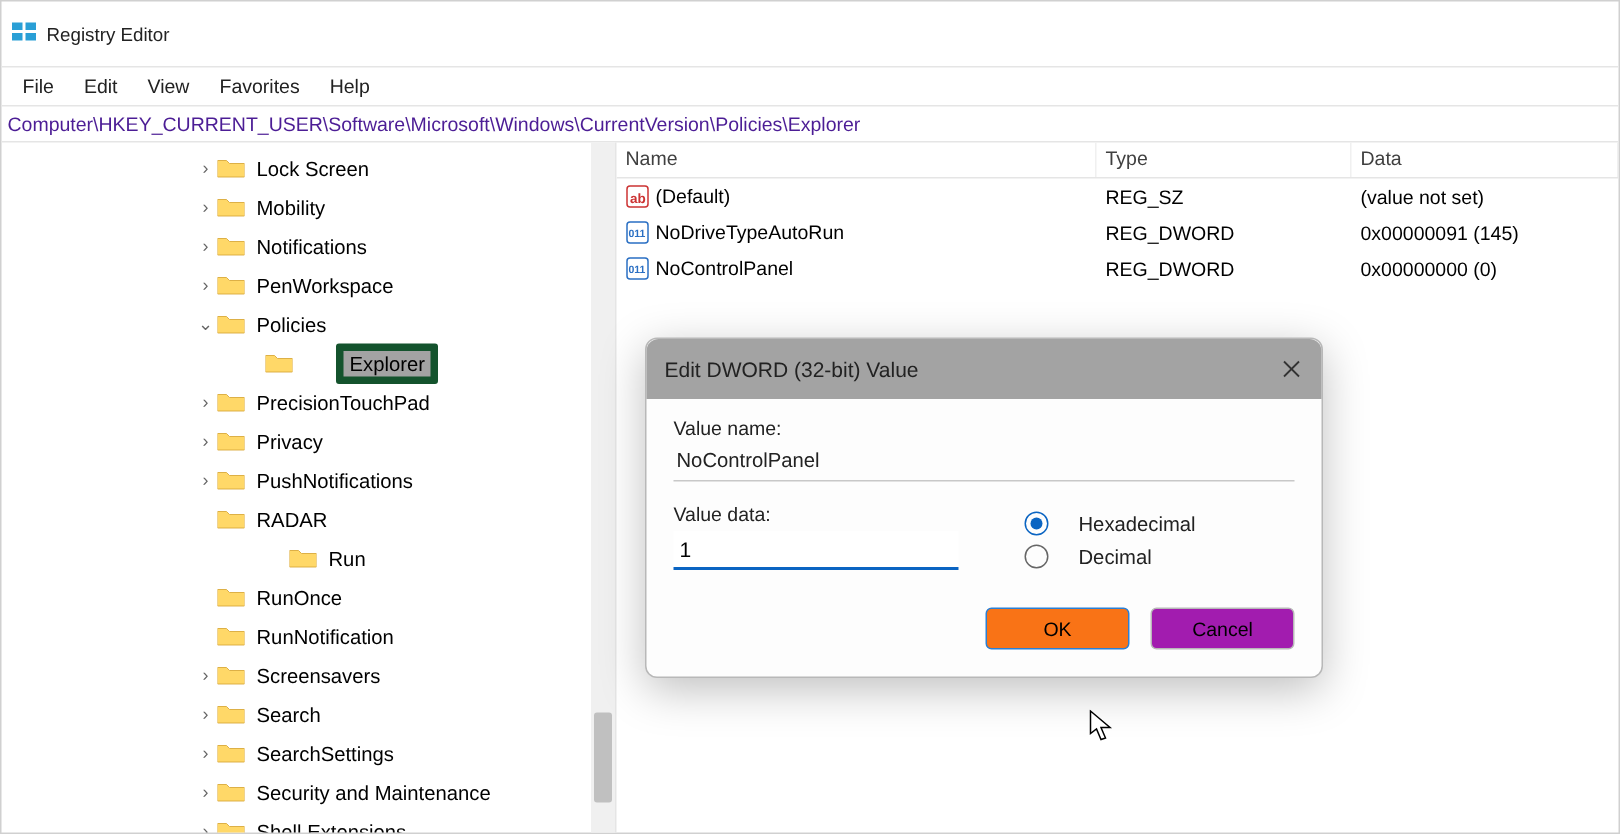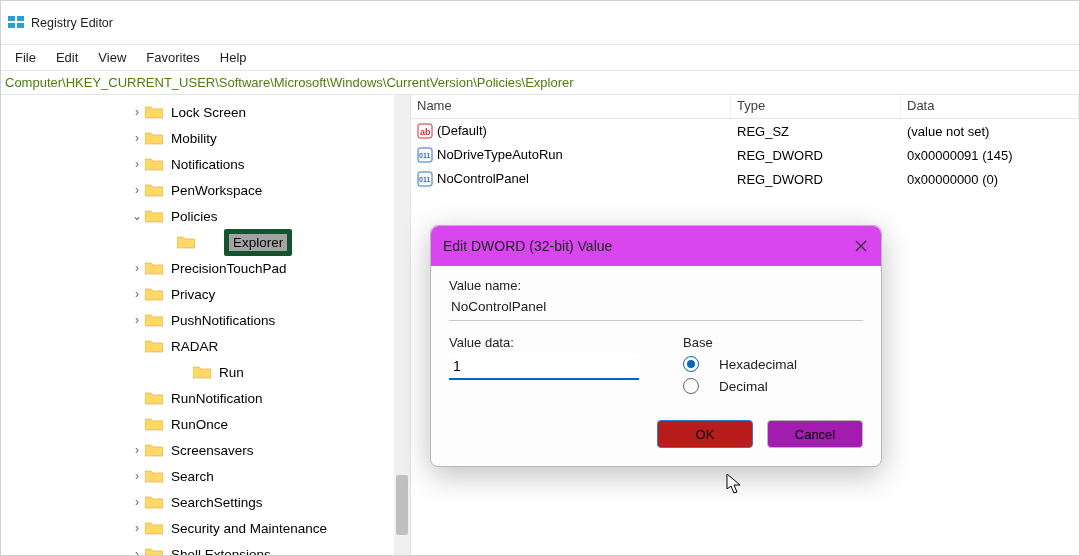--- a/index.html
+++ b/index.html
@@ -2,57 +2,57 @@
 <html><head>
 <meta charset="utf-8">
 <style>
   * { box-sizing: border-box; font-family: "Segoe UI", Arial, sans-serif; }
   body { margin:0; padding:0; width:1080px; height:556px; background:#fff; overflow:hidden; border:1px solid #d0d0d0;}
   .titlebar { height:44px; display:flex; align-items:center; padding:0 6px; border-bottom:1px solid #e5e5e5;}
   .titlebar .title { font-size:12.5px; color:#222; margin-left:6px; }
   .menubar { height:26px; display:flex; align-items:center; padding:0 4px; gap:0; border-bottom:1px solid #e5e5e5;}
   .menubar .item { font-size:13px; padding:2px 10px; color:#222; }
   .addrbar { height:24px; padding:0 4px; display:flex; align-items:center; border-bottom:1px solid #e5e5e5;}
-  .addrbar .path { font-size:13px; color:#4d7c0f; white-space:nowrap; }
+  .addrbar .path { font-size:13px; color:#4c1d95; white-space:nowrap; }
   .main { display:flex; height:calc(556px - 30px - 26px - 24px - 2px); }
   .treepane { width:410px; border-right:1px solid #e5e5e5; position:relative; overflow:hidden;}
   .tree { font-size:13.5px; padding-top:4px; }
   .trow { display:flex; align-items:center; height:26px; position:relative;}
   .chev { width:12px; text-align:center; color:#666; font-size:12px; margin-right:2px; display:inline-block;}
   .folder { width:18px; height:14px; display:inline-block; margin-right:4px; }
   .folder svg { display:block; }
   .tlabel { padding:1px 4px; border-radius:2px; }
   .tlabel.sel { background:#a3a3a3; border:5px solid #14532d;margin-left:25px;}
   .vscroll { position:absolute; right:0; top:0; bottom:0; width:16px; background:#f0f0f0;}
   .vscroll .thumb { position:absolute; left:2px; right:2px; top:380px; height:60px; background:#c0c0c0; border-radius:2px;}
   .listpane { flex:1; position:relative; overflow:hidden;}
   .listhdr { display:flex; height:24px; border-bottom:1px solid #e5e5e5; font-size:13px; color:#404040;}
   .listhdr .col { padding:3px 6px; border-right:1px solid #f0f0f0;}
   .col-name{ width:320px;} .col-type{ width:170px;} .col-data{ flex:1;}
   .lrow { display:flex; height:24px; font-size:13px; align-items:center;}
   .lrow .cell { padding:2px 6px; }
   .vicon { width:16px; height:16px; display:inline-block; margin-right:4px; vertical-align:middle;}
   .dialog { position:absolute; left:430px; top:225px; width:452px; background:#fdfdfd; border:1px solid #b8b8b8; border-radius:8px; box-shadow:0 8px 30px rgba(0,0,0,0.25); }
-  .dlg-hd { height:40px; display:flex; align-items:center; padding:0 12px; background:#d946ef; border-radius:8px 8px 0 0; position:relative;}
+  .dlg-hd { height:40px; display:flex; align-items:center; padding:0 12px; background:#a3a3a3; border-radius:8px 8px 0 0; position:relative;}
   .dlg-title{ font-size:14px; color:#222;}
   .dlg-close{ position:absolute; right:10px; top:10px; width:20px; height:20px; display:flex; align-items:center; justify-content:center; font-size:14px; color:#333;}
   .dlg-body{ padding:12px 18px 6px 18px; font-size:13px; color:#222;}
   .field-label{ margin-bottom:4px; }
   .ro-field{ height:24px; border-bottom:1px solid #c8c8c8; padding:2px 2px; margin-bottom:14px; font-size:13.5px;}
   .dlg-row{ display:flex; gap:10px; }
   .dlg-col1{ flex:1; }
   .dlg-col2{ width:180px; }
   .txt-input{ width:190px; height:26px; border:none; border-bottom:2px solid #0a64c2; font-size:14px; padding:2px 4px; outline:none; background:#fff;}
   .radio-row{ display:flex; align-items:center; gap:20px; margin:6px 0; font-size:13.5px;}
   .radio{ width:16px; height:16px; border:1px solid #666; border-radius:50%; display:inline-flex; align-items:center; justify-content:center;}
   .radio.checked{ border-color:#0a64c2; }
   .radio.checked::after{ content:""; width:8px; height:8px; border-radius:50%; background:#0a64c2;}
   .dlg-foot{ display:flex; justify-content:flex-end; gap:14px; padding:14px 18px 18px 18px;}
   .btn{ width:96px; height:28px; border:1px solid #b8b8b8; border-radius:4px; background:#a21caf; font-size:13px; display:flex; align-items:center; justify-content:center;}
-  .btn.primary{ background:#b91c1c; border-color:#2a7fd4;}
+  .btn.primary{ background:#f97316; border-color:#2a7fd4;}
   .cursor{ position:absolute; }
 </style>
 </head>
 <body>
 
 <div class="titlebar">
   <span>
     <svg width="18" height="18">
         <rect x="1" y="4" width="7" height="5" fill="#2a9fd6"></rect>
         <rect x="10" y="4" width="7" height="5" fill="#2a9fd6"></rect>
@@ -177,30 +177,30 @@
           </span>
           <span class="tlabel">Run</span>
         </div>
         <div class="trow" style="padding-left: 130px;">
           <span class="chev"></span>
           <span class="folder">
             <svg width="18" height="14">
               <path d="M0 2 L6 2 L8 4 L18 4 L18 13 L0 13 Z" fill="#ffd868" stroke="#d9a93a" stroke-width="0.6"></path>
             </svg>
           </span>
+          <span class="tlabel">RunOnce</span>
+        </div>
+        <div class="trow" style="padding-left: 130px;">
+          <span class="chev"></span>
+          <span class="folder">
+            <svg width="18" height="14">
+              <path d="M0 2 L6 2 L8 4 L18 4 L18 13 L0 13 Z" fill="#ffd868" stroke="#d9a93a" stroke-width="0.6"></path>
+            </svg>
+          </span>
           <span class="tlabel">RunNotification</span>
-        </div>
-        <div class="trow" style="padding-left: 130px;">
-          <span class="chev"></span>
-          <span class="folder">
-            <svg width="18" height="14">
-              <path d="M0 2 L6 2 L8 4 L18 4 L18 13 L0 13 Z" fill="#ffd868" stroke="#d9a93a" stroke-width="0.6"></path>
-            </svg>
-          </span>
-          <span class="tlabel">RunOnce</span>
         </div>
         <div class="trow" style="padding-left: 130px;">
           <span class="chev">›</span>
           <span class="folder">
             <svg width="18" height="14">
               <path d="M0 2 L6 2 L8 4 L18 4 L18 13 L0 13 Z" fill="#ffd868" stroke="#d9a93a" stroke-width="0.6"></path>
             </svg>
           </span>
           <span class="tlabel">Screensavers</span>
         </div>
@@ -292,21 +292,20 @@
   </div>
   <div class="dlg-body">
     <div class="field-label">Value name:</div>
     <div class="ro-field">NoControlPanel</div>
     <div class="dlg-row">
       <div class="dlg-col1">
         <div class="field-label">Value data:</div>
         <input class="txt-input" value="1" style="">
       </div>
       <div class="dlg-col2">
-        <div class="field-label">Base</div>
         <div class="radio-row">
           <span class="radio checked"></span>
           <span>Hexadecimal</span>
         </div>
         <div class="radio-row">
           <span class="radio"></span>
           <span>Decimal</span>
         </div>
       </div>
     </div>

